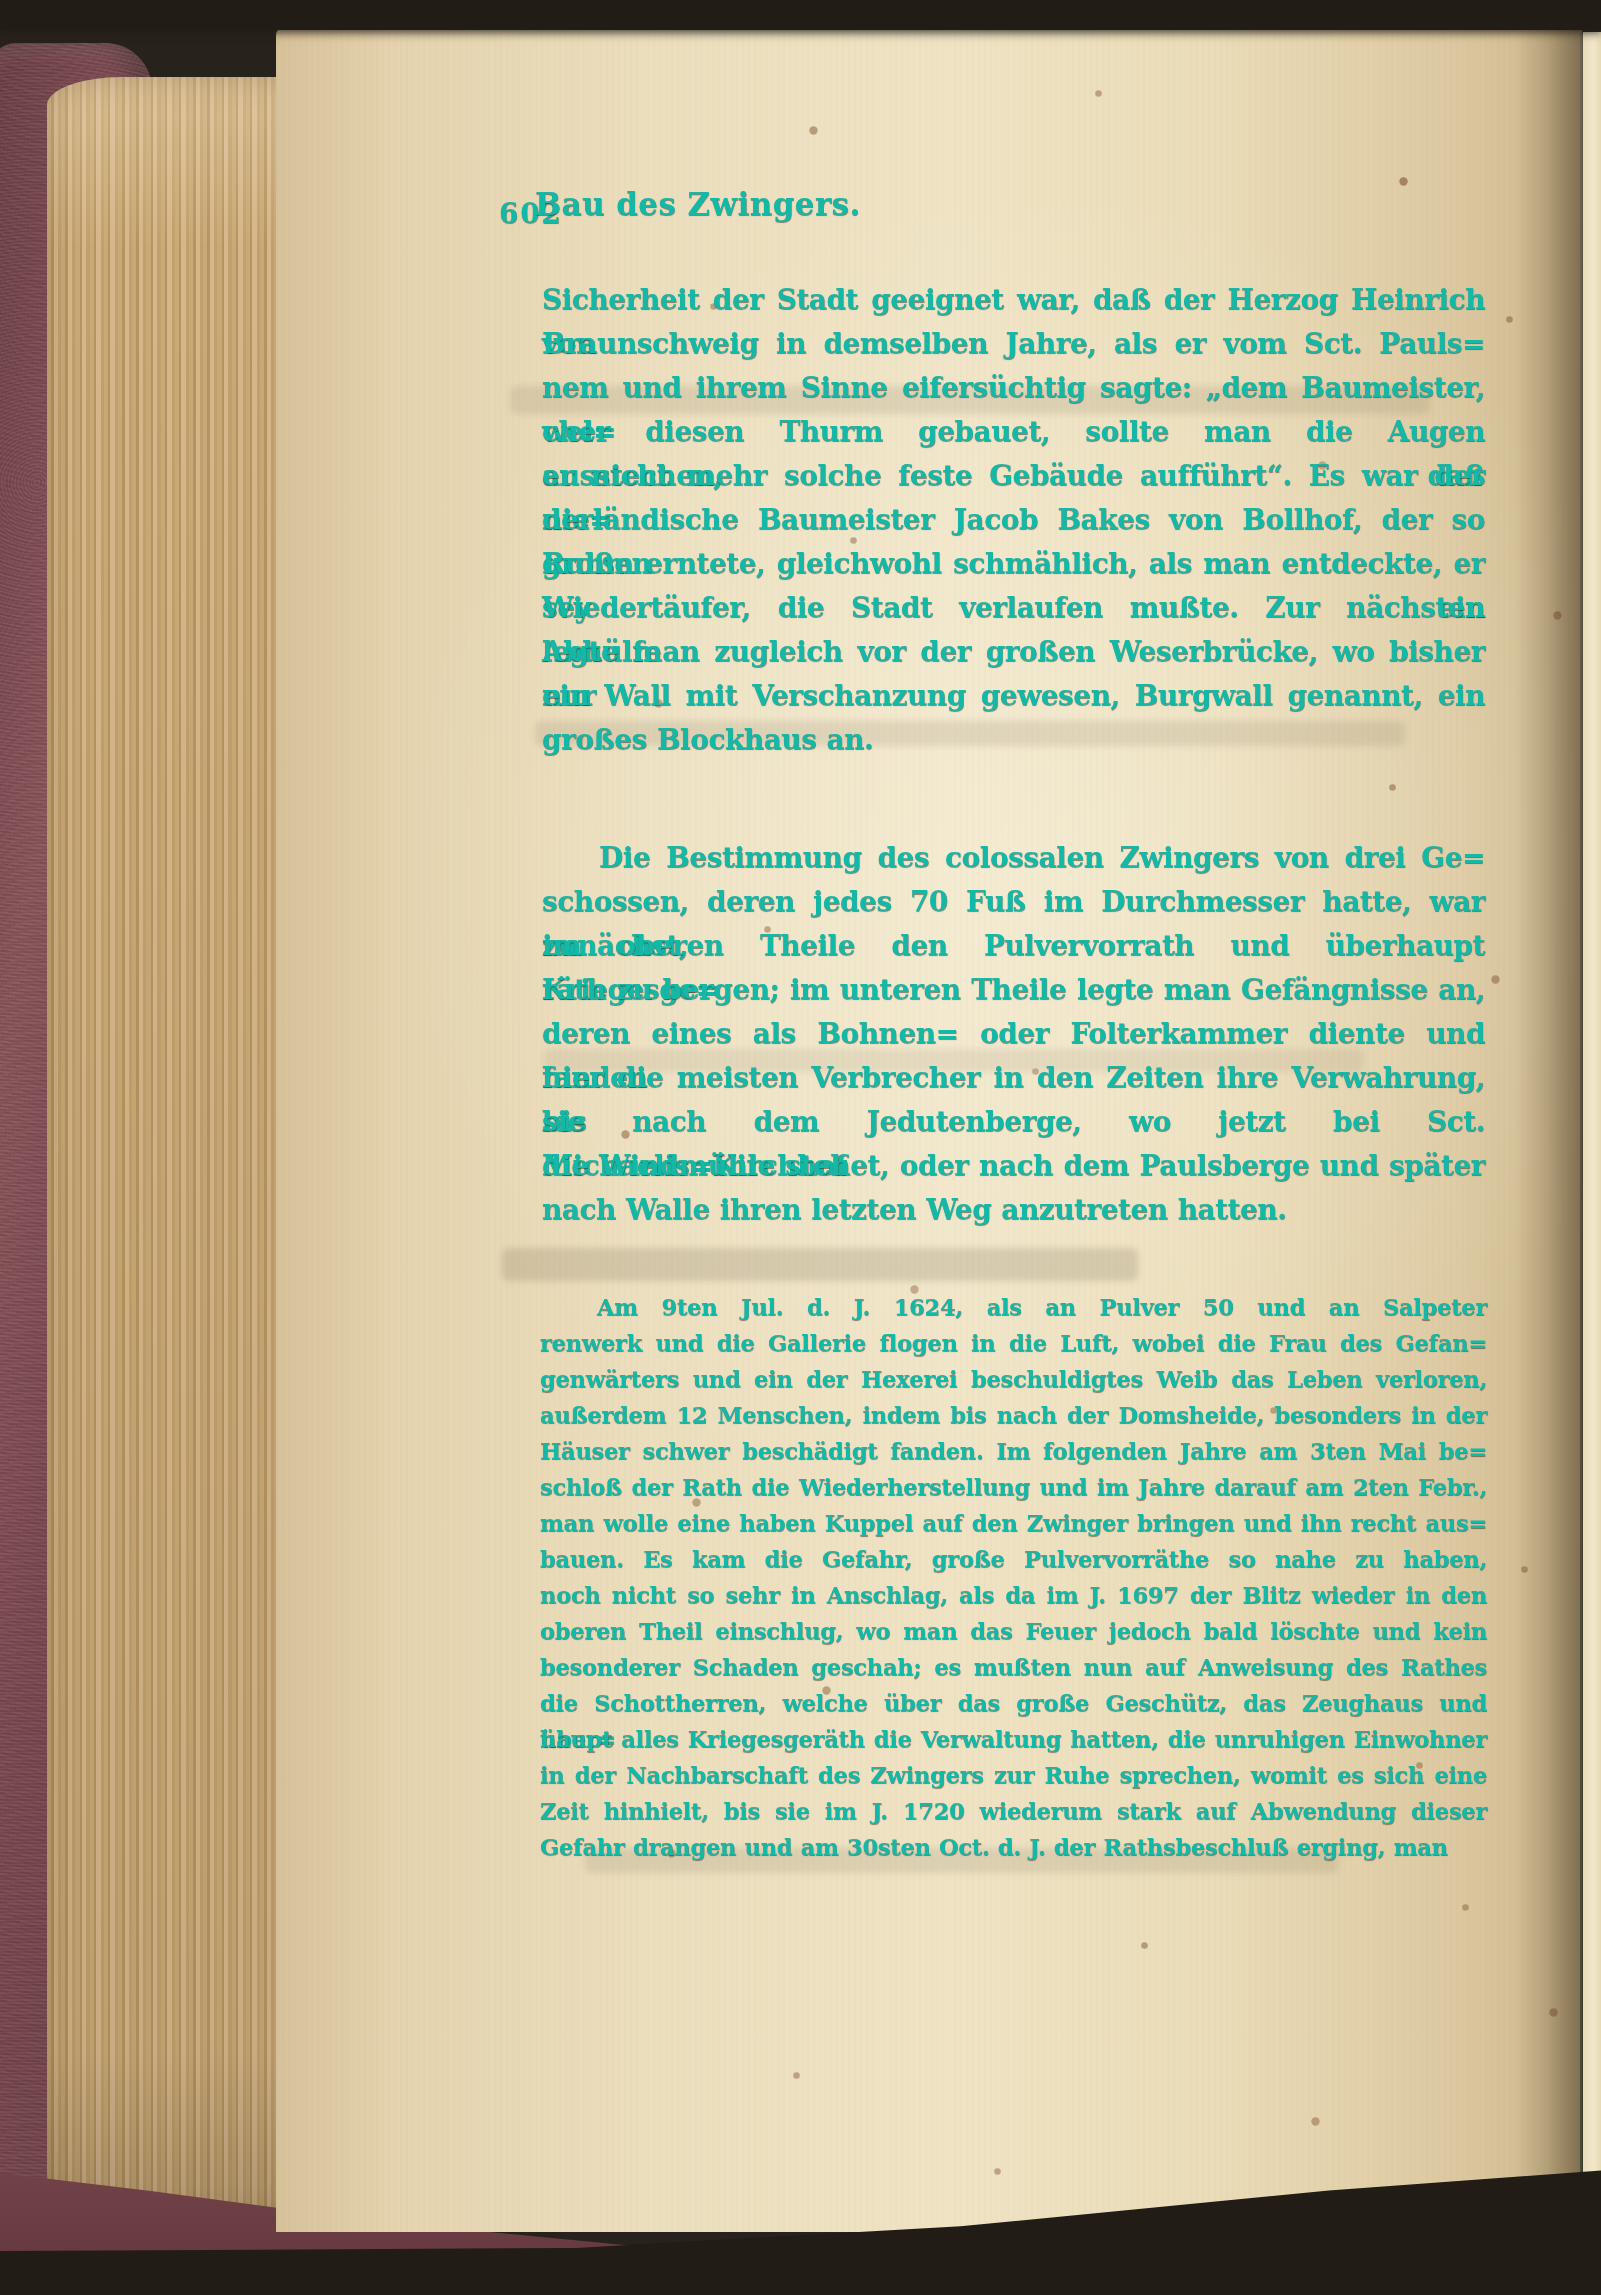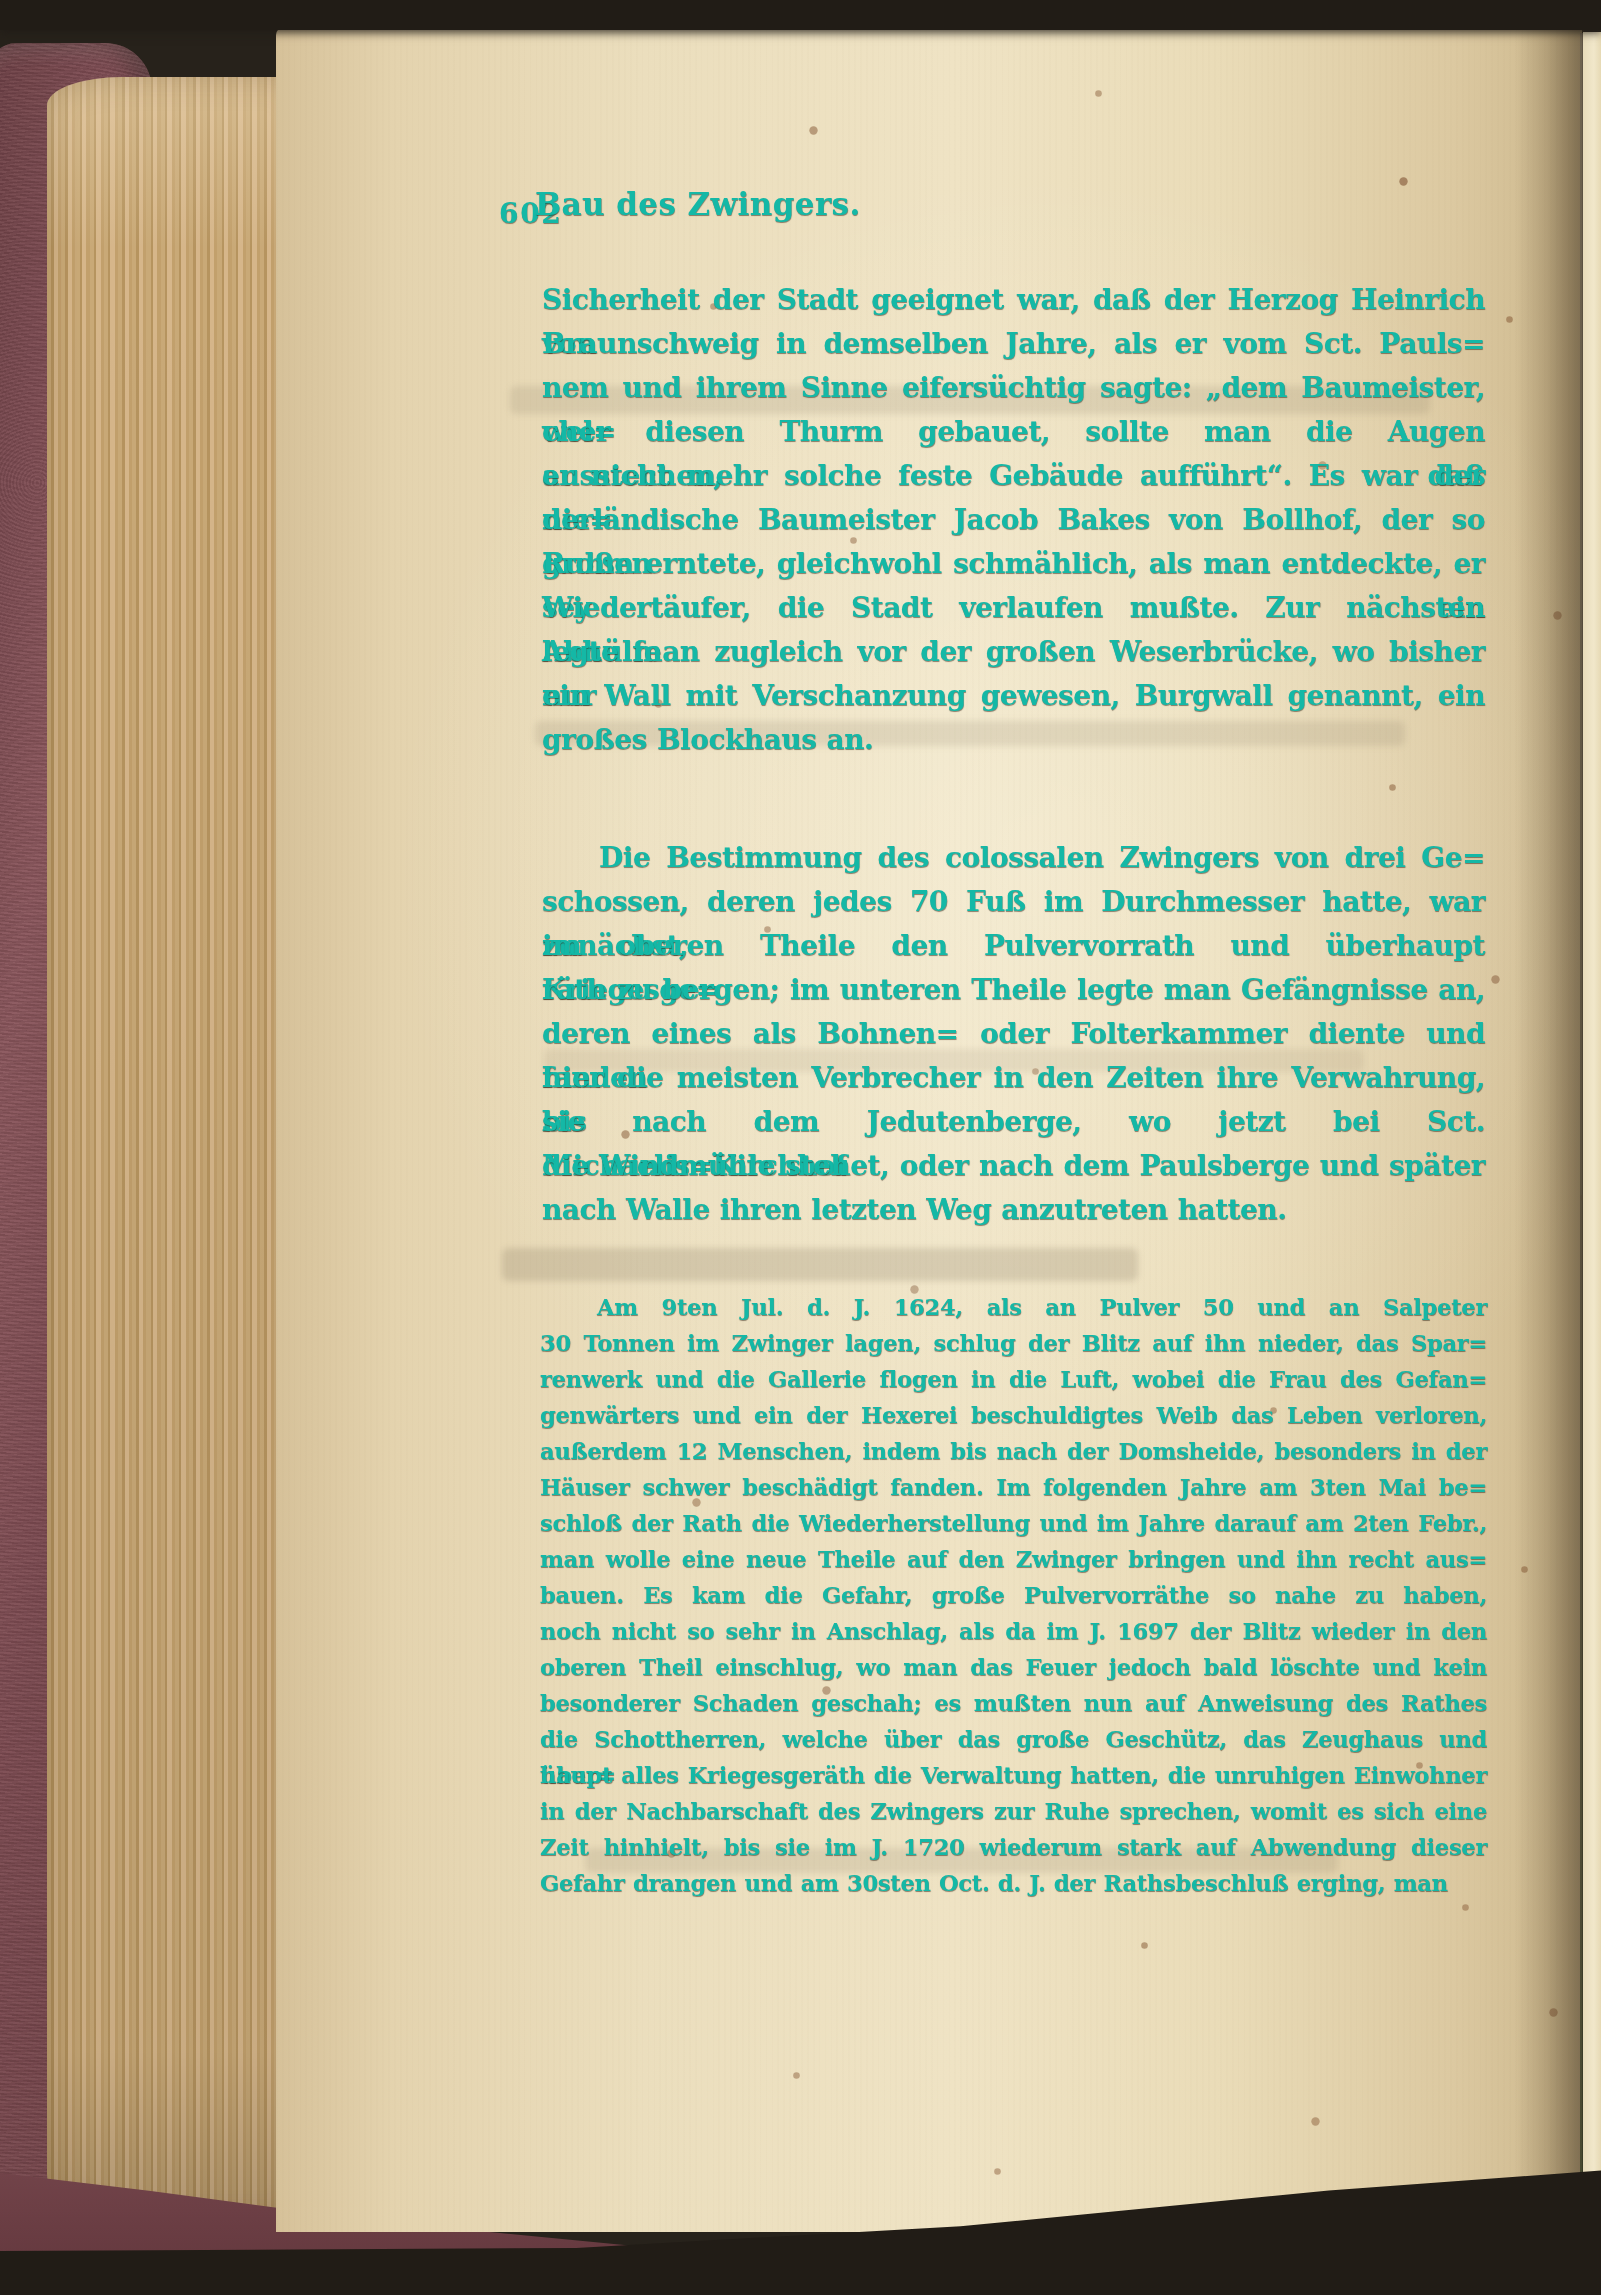--- a/index.html
+++ b/index.html
@@ -128,27 +128,26 @@
     <div class="line">räth zu bergen; im unteren Theile legte man Gefängnisse an,</div>
     <div class="line">deren eines als Bohnen= oder Folterkammer diente und fanden</div>
     <div class="line">hier die meisten Verbrecher in den Zeiten ihre Verwahrung, bis</div>
     <div class="line">sie nach dem Jedutenberge, wo jetzt bei Sct. Michaelis=Kirchhof</div>
     <div class="line">die Windmühle stehet, oder nach dem Paulsberge und später</div>
     <div class="line last">nach Walle ihren letzten Weg anzutreten hatten.</div>
   </div>
 
   <div class="para p3 ink">
     <div class="line indent">Am 9ten Jul. d. J. 1624, als an Pulver 50 und an Salpeter</div>
-    <div class="line">30 Tonnen im Zwinger lagen, schlug der Blitz auf ihn nieder, das Spar=</div>
     <div class="line">renwerk und die Gallerie flogen in die Luft, wobei die Frau des Gefan=</div>
     <div class="line">genwärters und ein der Hexerei beschuldigtes Weib das Leben verloren,</div>
     <div class="line">außerdem 12 Menschen, indem bis nach der Domsheide, besonders in der</div>
     <div class="line">Häuser schwer beschädigt fanden.  Im folgenden Jahre am 3ten Mai be=</div>
     <div class="line">schloß der Rath die Wiederherstellung und im Jahre darauf am 2ten Febr.,</div>
-    <div class="line">man wolle eine neue Theile auf den Zwinger bringen und ihn recht aus=</div>
+    <div class="line">man wolle eine haben Kuppel auf den Zwinger bringen und ihn recht aus=</div>
     <div class="line">bauen.  Es kam die Gefahr, große Pulvervorräthe so nahe zu haben,</div>
     <div class="line">noch nicht so sehr in Anschlag, als da im J. 1697 der Blitz wieder in den</div>
     <div class="line">oberen Theil einschlug, wo man das Feuer jedoch bald löschte und kein</div>
     <div class="line">besonderer Schaden geschah; es mußten nun auf Anweisung des Rathes</div>
     <div class="line">die Schottherren, welche über das große Geschütz, das Zeughaus und über=</div>
     <div class="line">haupt alles Kriegesgeräth die Verwaltung hatten, die unruhigen Einwohner</div>
     <div class="line">in der Nachbarschaft des Zwingers zur Ruhe sprechen, womit es sich eine</div>
     <div class="line">Zeit hinhielt, bis sie im J. 1720 wiederum stark auf Abwendung dieser</div>
     <div class="line last">Gefahr drangen und am 30sten Oct. d. J. der Rathsbeschluß erging, man</div>
   </div>

